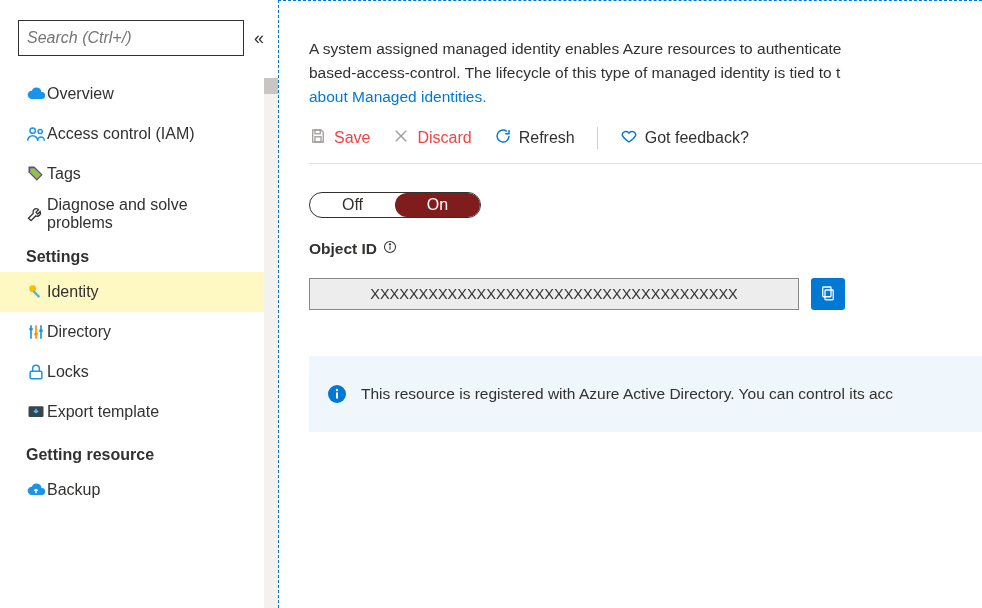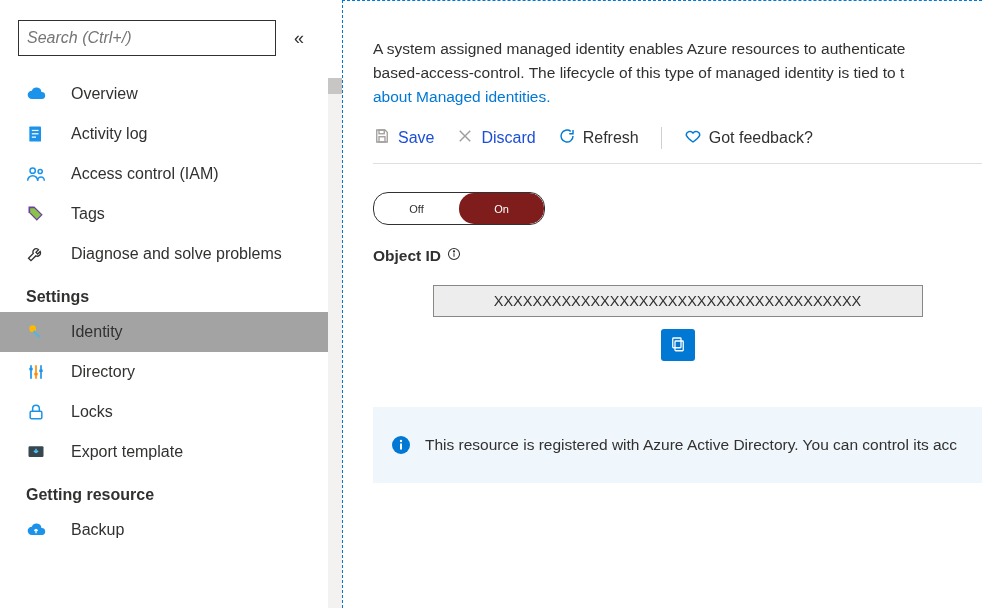--- a/index.html
+++ b/index.html
@@ -9,21 +9,21 @@
     color: #323130;
     width: 982px;
     height: 608px;
     overflow: hidden;
     background: #fff;
   }
   .shell { display: flex; width: 100%; height: 100%; }
 
   
   .sidebar {
-    width: 342px;
+    width: 278px;
     height: 100%;
     position: relative;
     padding: 20px 12px 0 0;
   }
   .scrollbar-track {
     position: absolute; right: 0; top: 78px; bottom: 0; width: 14px;
     background: #f3f2f1;
   }
   .scrollbar-thumb {
     position:absolute; top:0; left:0; width:100%; height:16px;
@@ -37,24 +37,24 @@
   .search-box input {
     border:none; outline:none; flex:1; font-size:16px; font-style:italic;
     color:#605e5c; background:transparent;
   }
   .collapse-btn { width:26px; text-align:center; font-size:18px; color:#323130; margin-left:10px; cursor:pointer;}
   .menu { padding-top:6px; }
   .section-header {
     font-weight:600; font-size:16px; padding: 14px 26px 6px 26px; color:#323130;
   }
   .nav-item {
-    display:flex; align-items:center; gap:25px;
+    display:flex; align-items:center; gap:1px;
     height:40px; padding:0 26px; cursor:pointer; font-size:16px;
   }
-  .nav-item.highlight { background:#a3a3a3; }
+  .nav-item.highlight { background:#fef9c3; }
   .nav-item .icon { width:20px; height:20px; display:flex; align-items:center; justify-content:center; flex-shrink:0; }
   .nav-item svg { width:20px; height:20px; }
 
   
   .main {
     flex:1; height:100%;
     border-top: 1.5px dashed #0078d4;
     border-left: 1.5px dashed #0078d4;
     padding: 18px 0 0 30px;
     position: relative;
@@ -71,38 +71,38 @@
 
   .desc { font-size:15.5px; line-height:1.55; padding: 18px 0 14px 0; }
   .desc a { color:#0078d4; text-decoration:none; }
 
   .toolbar {
     display:flex; align-items:center; gap:22px;
     padding: 4px 0 14px 0;
     border-bottom:1px solid #e1dfdd;
   }
   .tbtn { display:flex; align-items:center; gap:7px; font-size:16px; cursor:pointer; }
-  .tbtn.disabled { color:#1d4ed8; }
+  .tbtn.disabled { color:#ef4444; }
   .tbtn svg { width:18px; height:18px; }
   .vdiv { width:1px; height:22px; background:#d2d0ce; }
 
   .field { margin-top: 28px; }
   .field-label { font-weight:600; font-size:15.5px; display:flex; align-items:center; gap:6px; }
   .info-icon svg { width:14px; height:14px; }
 
   .toggle {
-    margin-top:10px; width:172px; height:33px;
+    margin-top:10px; width:172px; height:26px;
     border:1px solid #323130; border-radius:15px;
-    display:flex; overflow:hidden; font-size:11px;
+    display:flex; overflow:hidden; font-size:16px;
     cursor:pointer;
   }
   .toggle > div { flex:1; display:flex; align-items:center; justify-content:center; }
   .toggle .on { background:#7f1d1d; color:#fff; border-radius:15px; }
 
-  .obj-row { margin-top:20px; display:flex; align-items:center; gap:12px;flex-direction:column; }
+  .obj-row { margin-top:20px; display:flex; align-items:flex-start; gap:12px; }
   .obj-input {
     width:490px; height:32px; border:1px solid #8a8886; background:#ededed;
     text-align:center; font-size:14.5px; color:#323130;
     display:flex; align-items:center; justify-content:center;
   }
   .copy-btn {
     width:34px; height:32px; background:#0078d4; border-radius:3px;
     display:flex; align-items:center; justify-content:center; cursor:pointer;
   }
   .copy-btn svg { width:18px; height:18px; stroke:#fff; fill:none; stroke-width:1.7; }
@@ -133,31 +133,20 @@
     </div>
 
     <div class="menu">
       <div class="nav-item">
         <span class="icon">
           <svg viewBox="0 0 24 24">
               <path fill="#1b93eb" d="M19 18H7a5 5 0 0 1 0-10 6 6 0 0 1 11.5 1.5A4 4 0 0 1 19 18z"></path>
             </svg>
         </span>
         <span>Overview</span>
-      </div>
-      <div class="nav-item">
-        <span class="icon">
-          <svg viewBox="0 0 24 24">
-              <rect x="4" y="3" width="14" height="18" rx="1" fill="#1b93eb"></rect>
-              <rect x="7" y="7" width="8" height="1.5" fill="#fff"></rect>
-              <rect x="7" y="11" width="8" height="1.5" fill="#fff"></rect>
-              <rect x="7" y="15" width="5" height="1.5" fill="#fff"></rect>
-            </svg>
-        </span>
-        <span>Activity log</span>
       </div>
       <div class="nav-item">
         <span class="icon">
           <svg viewBox="0 0 24 24" fill="none" stroke="#1b93eb" stroke-width="1.8">
               <circle cx="8" cy="8" r="3.2"></circle>
               <path d="M2 20c0-3.3 2.7-6 6-6s6 2.7 6 6"></path>
               <circle cx="17" cy="9" r="2.5"></circle>
               <path d="M14 20c0-2.5 1.8-4.5 4-4.5s4 2 4 4.5"></path>
             </svg>
         </span>

